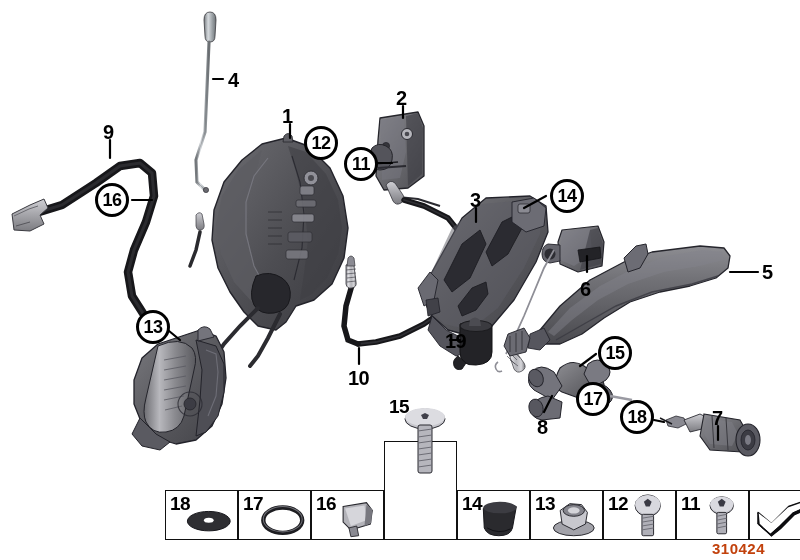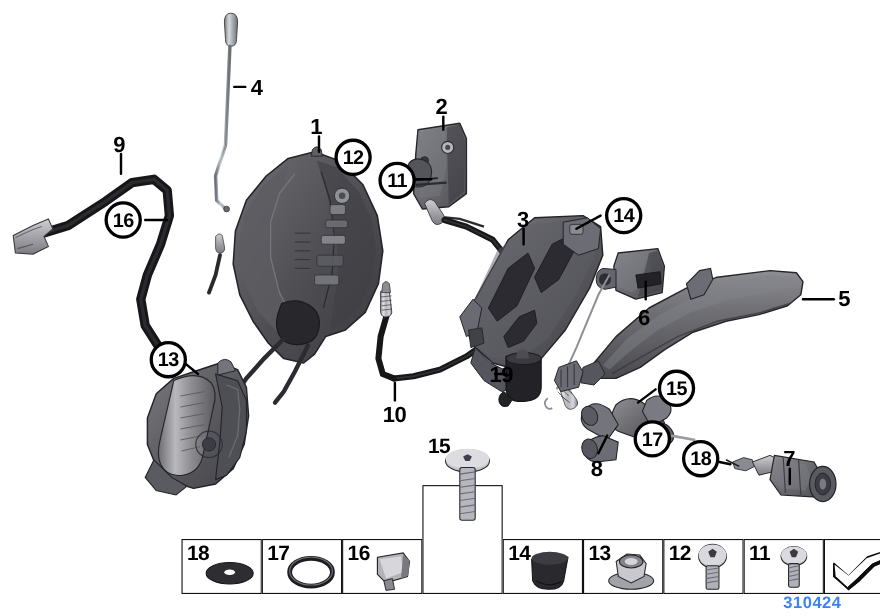--- a/index.html
+++ b/index.html
@@ -47,21 +47,21 @@
   .lbox.tall{top:-49px;height:99px;}
   .lnum{
     position:absolute;left:4px;top:2px;
     font-weight:bold;font-size:19px;color:#000;
     letter-spacing:-0.5px;
   }
   .lbox.tall .lnum{top:-46px;}
   .licon{position:absolute;inset:0;}
   #partno{
     position:absolute;left:712px;top:540px;
-    font-size:15px;font-weight:bold;color:#3b82f6;
+    font-size:15px;font-weight:bold;color:#c2410c;
     letter-spacing:0.5px;
   }
   svg{display:block;}
   .svgfull{position:absolute;left:0;top:0;width:800px;height:560px;pointer-events:none;}
 </style>
 </head>
 <body>
 
 <div id="page">
 

